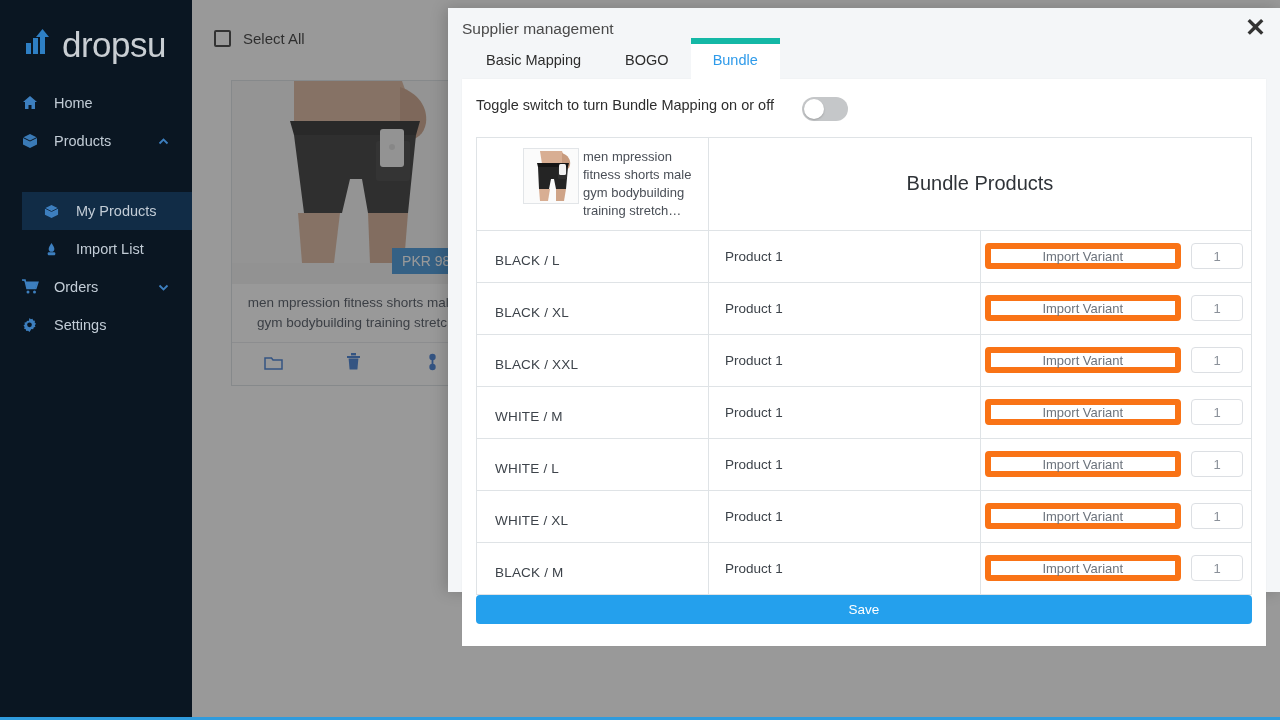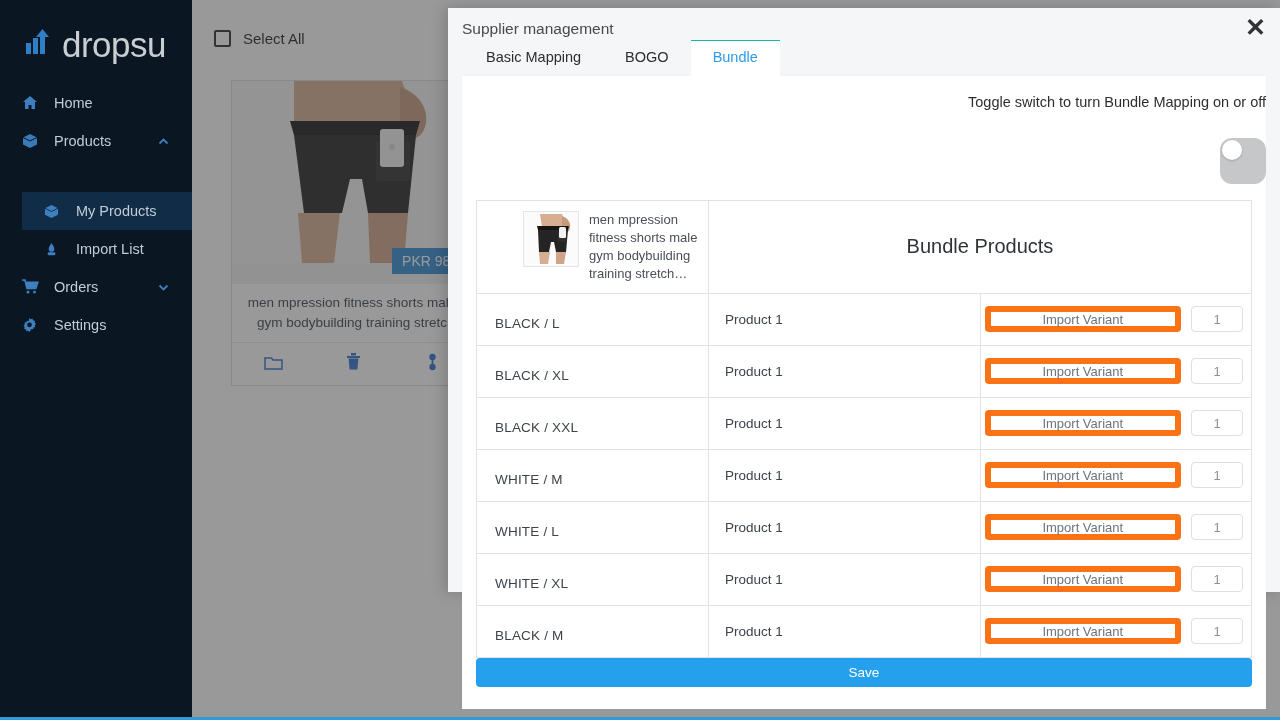--- a/index.html
+++ b/index.html
@@ -118,33 +118,32 @@
     display: flex; align-items: flex-end; padding-left: 16px;
     height: 42px;
   }
   .tab {
     font-size: 14.5px; color: #2d2d2d;
     padding: 11px 22px; cursor: pointer;
     position: relative; background: transparent;
   }
   .tab.active {
     color: #2f9bea; background: #ffffff;
-    border-top: 1px solid #14b8a6;
+    border-top: 6px solid #14b8a6;
     padding-top: 8px;
   }
   .panel {
     background: #ffffff; margin: 0 14px 12px 14px;
     flex: 1; display: flex; flex-direction: column;
     padding: 0 0 0 0;
     box-shadow: 0 0 2px rgba(0,0,0,0.04);
   }
   .toggle-row {
-    display: flex; align-items: flex-end; gap: 28px;
+    display: flex; align-items: flex-start; gap: 28px;
     padding: 18px 0 16px 14px;
-    flex-direction: column;
   }
   .toggle-label { font-size: 14.5px; color: #2e2e2e; }
   .switch {
     width: 46px; height: 24px; border-radius: 12px; background: #c5c7c9;
     position: relative; cursor: pointer; flex: 0 0 46px;
   }
   .switch .knob {
     position: absolute; left: 2px; top: 2px;
     width: 20px; height: 20px; border-radius: 50%;
     background: #ffffff; box-shadow: 0 1px 2px rgba(0,0,0,0.2);
@@ -152,21 +151,21 @@
 
   table.bundle {
     border-collapse: collapse; width: 776px;
     margin: 0 14px; table-layout: fixed;
   }
   table.bundle td {
     border: 1px solid #dfe3e6;
     background: #fff;
   }
   .th-prod { width: 232px; padding: 10px; vertical-align: middle; }
-  .th-prod-inner { display: flex; align-items: flex-start; gap: 10px; padding-left: 36px; }
+  .th-prod-inner { display: flex; align-items: flex-start; gap: 4px; padding-left: 36px; }
   .thumb {
     width: 56px; height: 56px; flex: 0 0 56px;
     border: 1px solid #e2e5e8; overflow: hidden; background: #f7f7f7;
     position: relative;
   }
   .th-name { font-size: 13px; color: #4a4f57; line-height: 1.38; }
   .th-bundle {
     text-align: center; font-size: 20px; color: #2f3338;
     font-weight: 400;
   }

